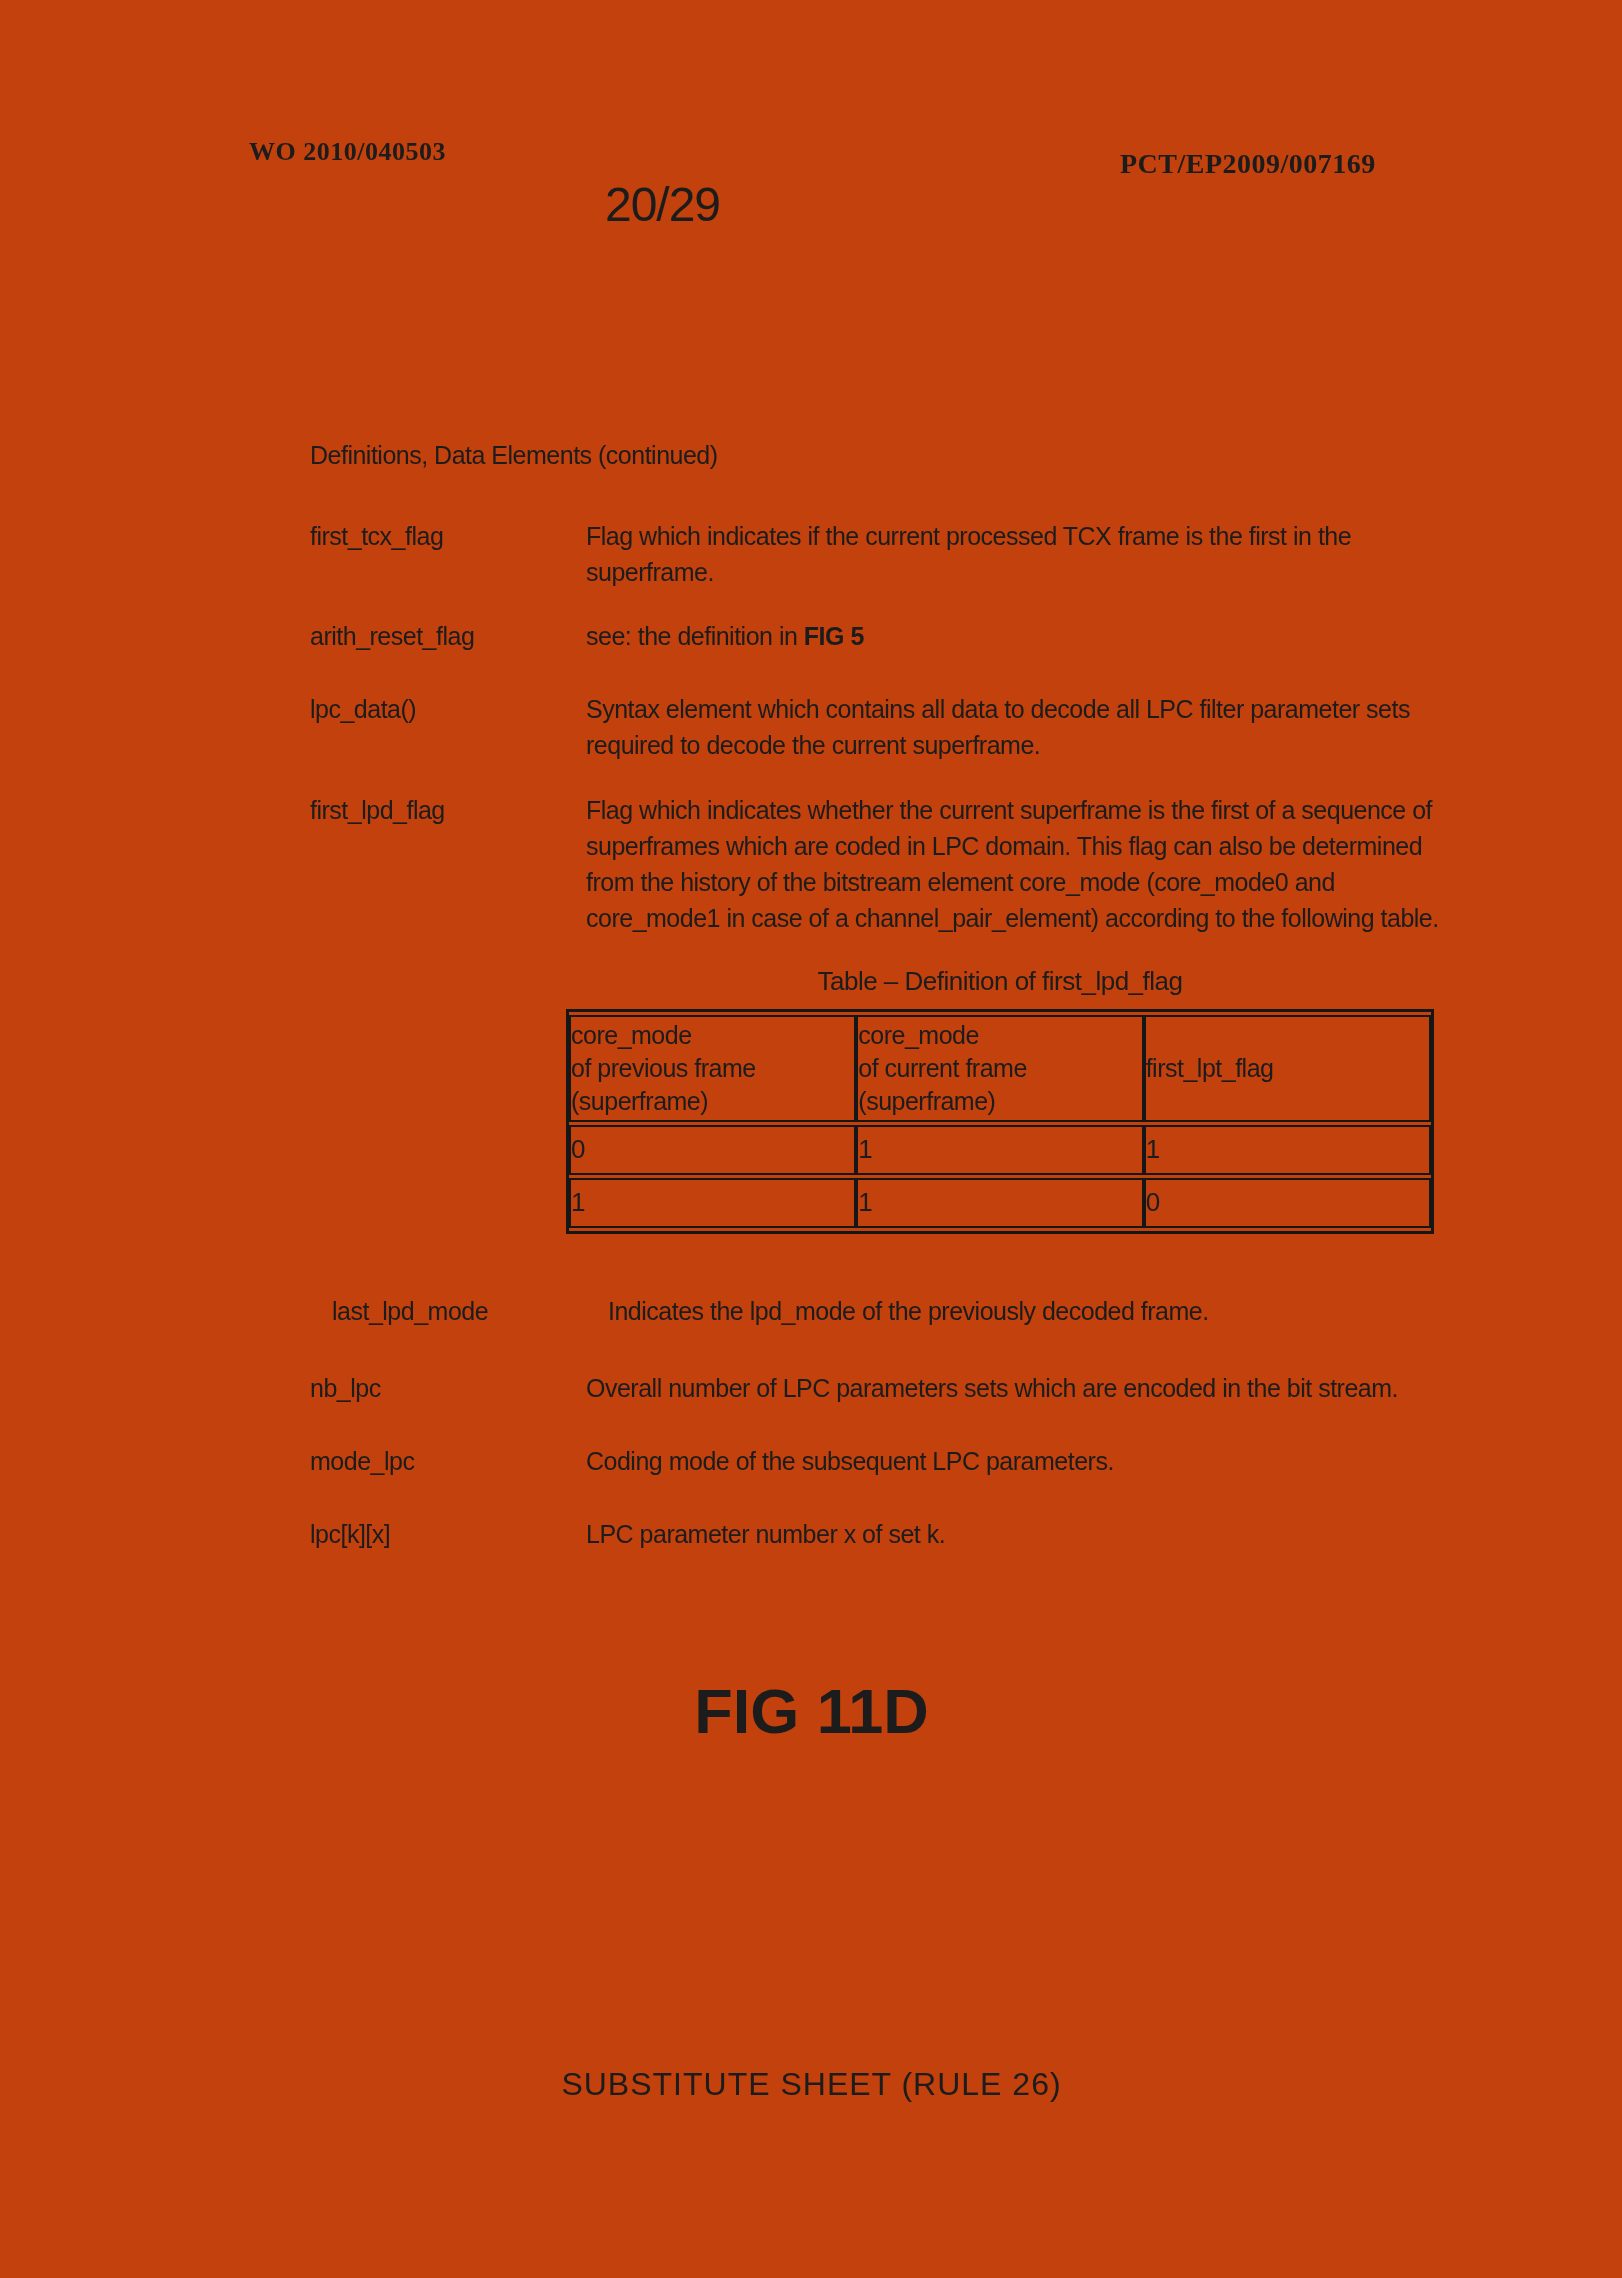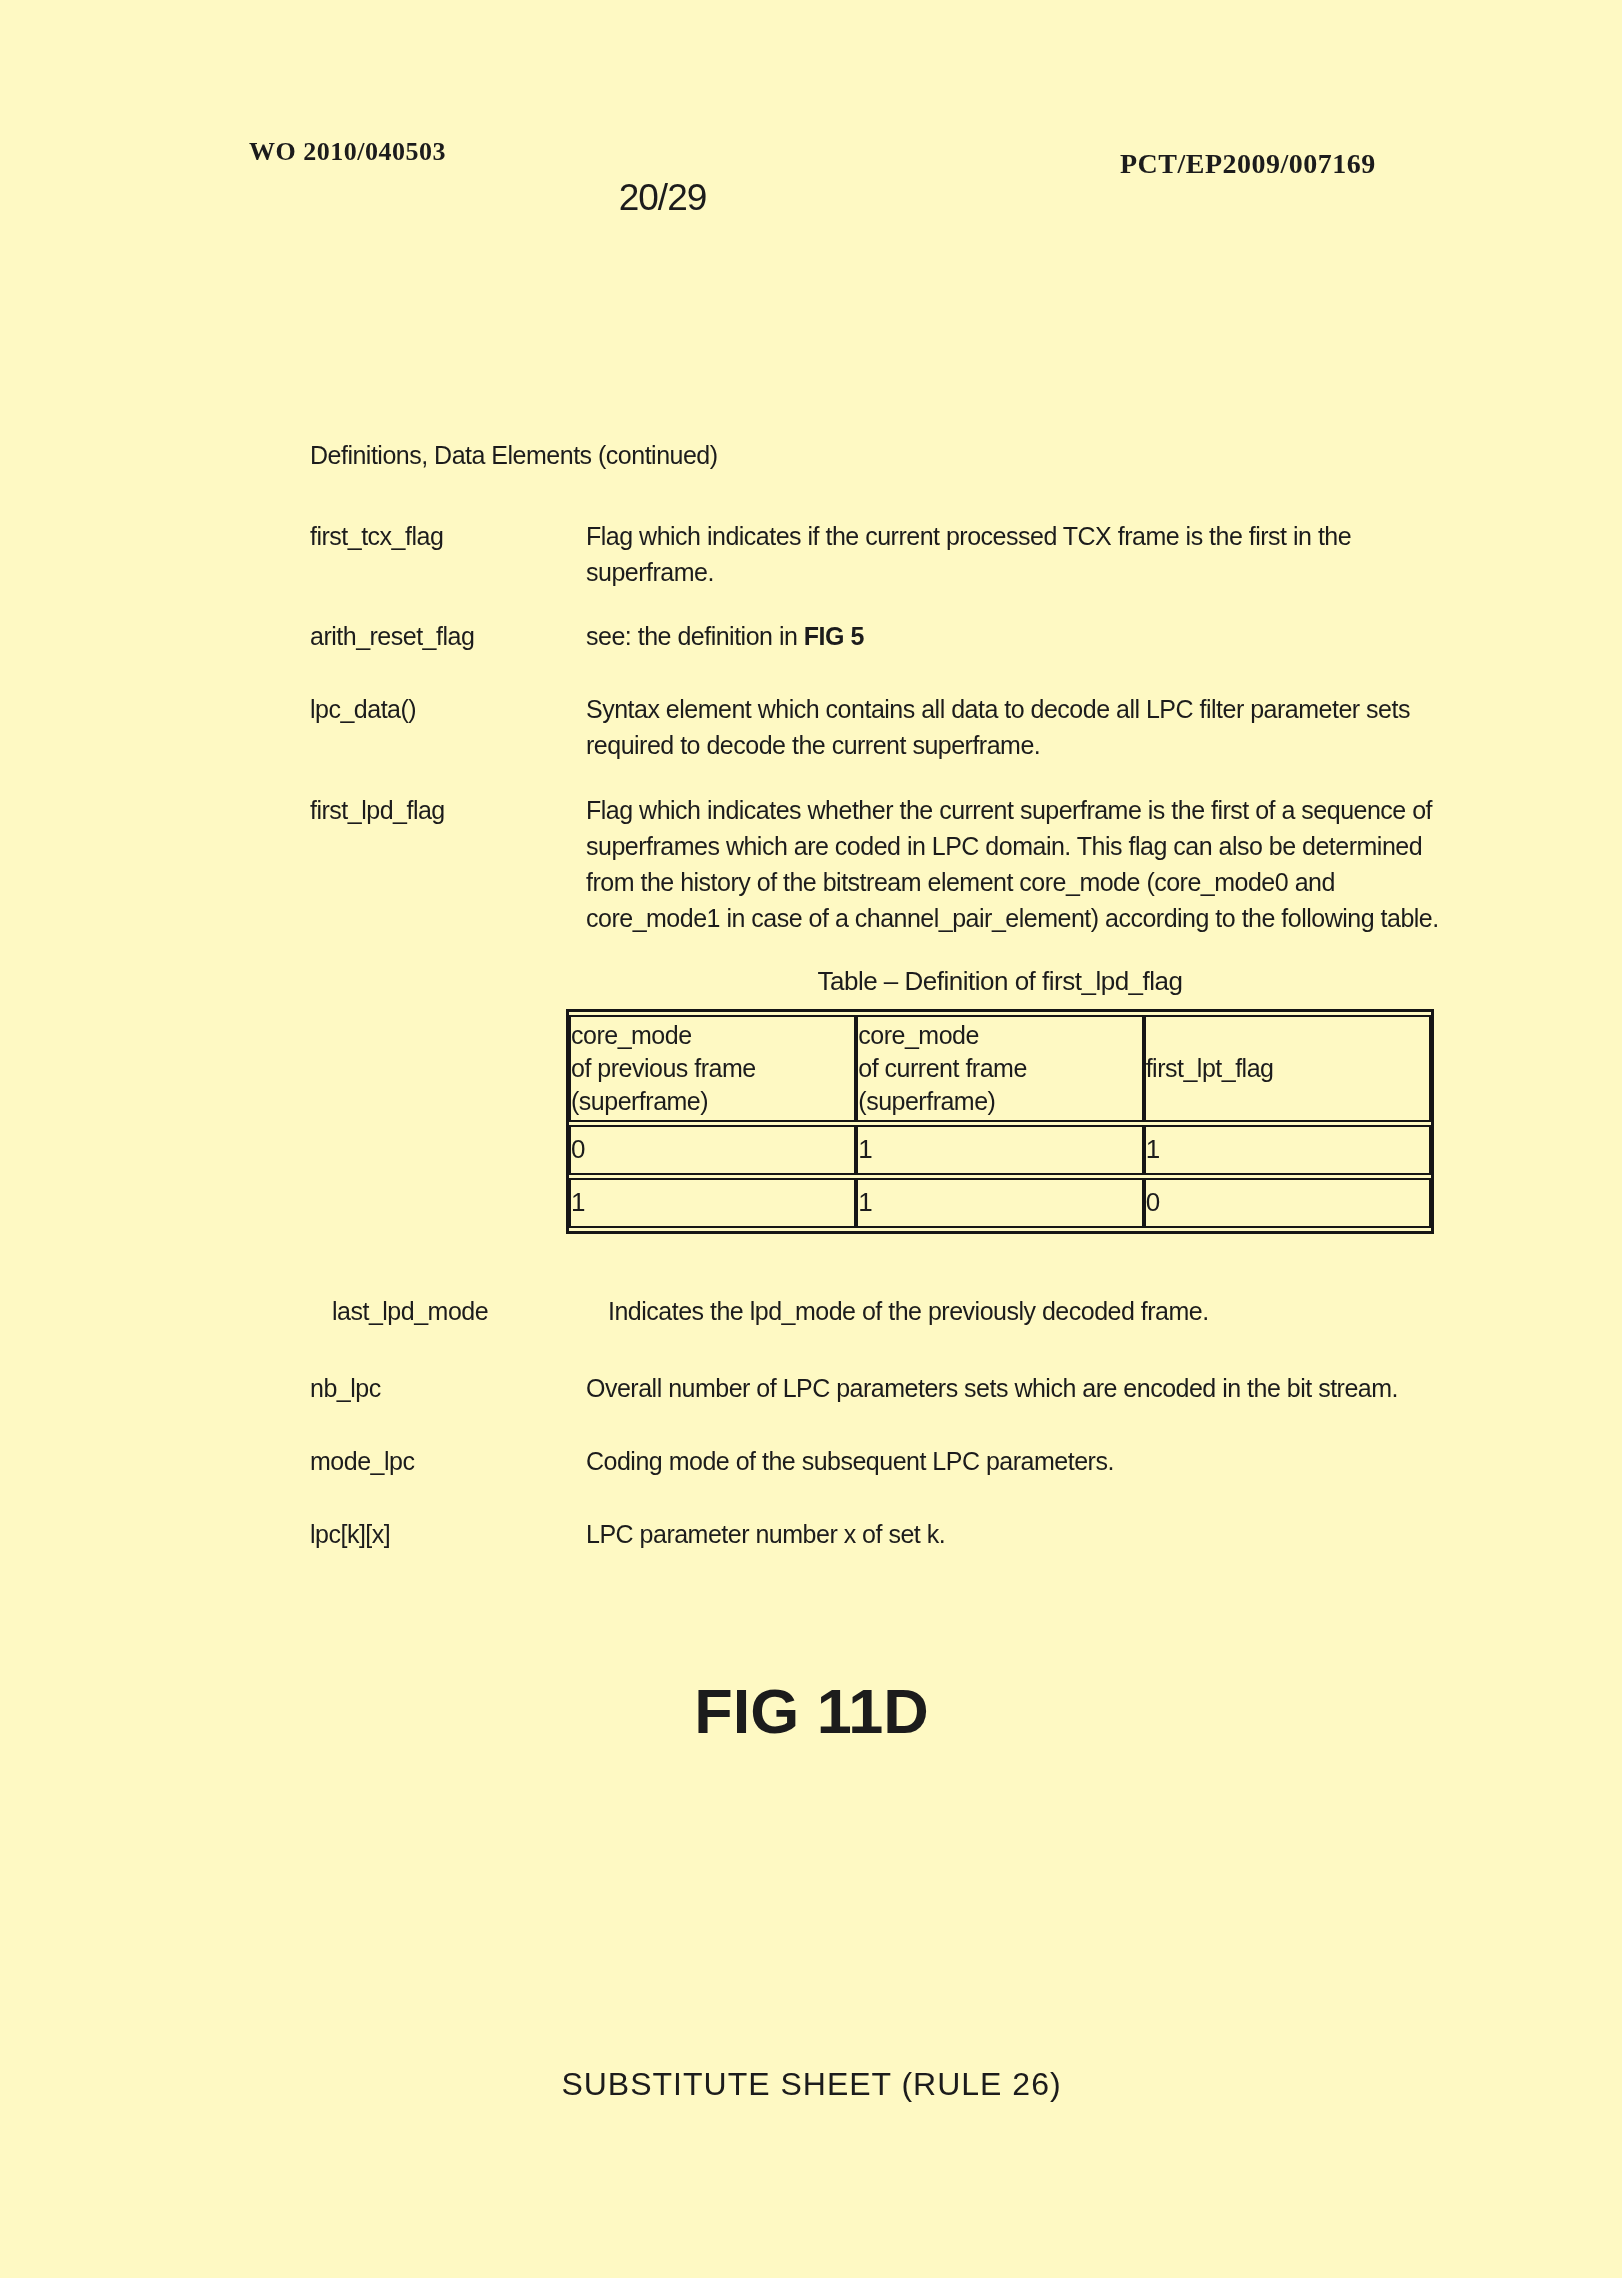--- a/index.html
+++ b/index.html
@@ -4,21 +4,21 @@
 <style>
   html, body {
     margin: 0;
     padding: 0;
     background: #ffffff;
   }
   .page {
     position: relative;
     width: 1623px;
     height: 2278px;
-    background: #fef9c3;
+    background: #c2410c;
     color: #1c1c1c;
     font-family: "Liberation Sans", sans-serif;
     overflow: hidden;
   }
   
   .pub-number {
     position: absolute;
     left: 249px;
     top: 137px;
     font-family: "Liberation Serif", serif;
@@ -34,21 +34,21 @@
     font-weight: bold;
     font-size: 28px;
     letter-spacing: 0.5px;
   }
   .sheet-number {
     position: absolute;
     left: 0;
     top: 177px;
     width: 1325px;
     text-align: center;
-    font-size: 37px;
+    font-size: 48px;
     font-weight: 500;
     letter-spacing: -1px;
   }
   
   .content {
     position: absolute;
     left: 310px;
     top: 437px;
     width: 1146px;
     font-size: 25px;

